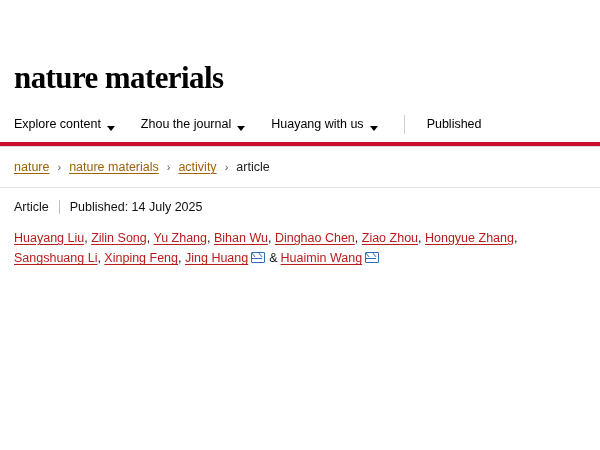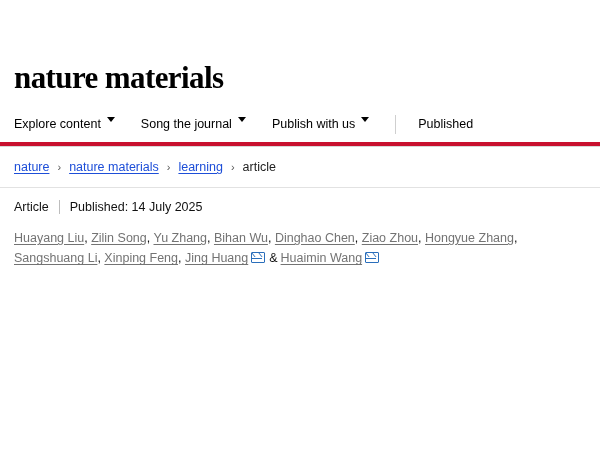--- a/index.html
+++ b/index.html
@@ -42,21 +42,21 @@
   .navbar {
     margin-top: 20px;
     padding: 0 14px;
     display: flex;
     align-items: center;
     font-size: 12.5px;
     color: #000000;
   }
   .nav-item {
     display: flex;
-    align-items: flex-start;
+    align-items: flex-end;
     margin-right: 26px;
     white-space: nowrap;
     cursor: pointer;
     padding-bottom: 2px;
   }
   .nav-item:last-child {
     margin-right: 0;
   }
   .nav-label {
     font-size: 12.5px;
@@ -90,21 +90,21 @@
 
   .breadcrumb {
     padding: 13px 14px 0 14px;
     font-size: 12.5px;
     color: #222222;
     display: flex;
     align-items: center;
     flex-wrap: nowrap;
   }
   .breadcrumb a {
-    color: #1d4ed8;
+    color: #a16207;
     text-decoration: underline;
     text-underline-offset: 2px;
     cursor: pointer;
   }
   .breadcrumb .current {
     color: #222222;
     text-decoration: none;
   }
   .crumb-sep {
     margin: 0 8px;
@@ -146,21 +146,21 @@
   }
 
   .authors {
     padding: 14px 14px 0 14px;
     font-size: 12.5px;
     line-height: 1.62;
     color: #111111;
     max-width: 580px;
   }
   .authors a {
-    color: #737373;
+    color: #b91c1c;
     text-decoration: underline;
     text-underline-offset: 2px;
     cursor: pointer;
   }
   .mail-icon {
     display: inline-block;
     width: 12px;
     height: 9px;
     border: 1px solid #2a6ebb;
     border-radius: 1px;
@@ -205,42 +205,42 @@
   <div class="masthead">
     <div class="journal-title">nature materials</div>
   </div>
 
   <div class="navbar">
     <div class="nav-item">
       <span class="nav-label">Explore content</span>
       <span class="chev"></span>
     </div>
     <div class="nav-item">
-      <span class="nav-label">Song the journal</span>
+      <span class="nav-label">Zhou the journal</span>
       <span class="chev"></span>
     </div>
     <div class="nav-item">
-      <span class="nav-label">Publish with us</span>
+      <span class="nav-label">Huayang with us</span>
       <span class="chev"></span>
     </div>
     <div class="nav-divider"></div>
     <div class="nav-item">
       <span class="nav-label">Published</span>
     </div>
   </div>
 
   <div class="red-rule"></div>
   <div class="grey-rule"></div>
 
   <div class="breadcrumb">
     <a>nature</a>
     <span class="crumb-sep">›</span>
     <a>nature materials</a>
     <span class="crumb-sep">›</span>
-    <a>learning</a>
+    <a>activity</a>
     <span class="crumb-sep">›</span>
     <span class="current">article</span>
   </div>
 
   <div class="bc-rule"></div>
 
   <div class="article-meta">
     <span>Article</span>
     <span class="meta-sep"></span>
     <span>Published: 14 July 2025</span>

